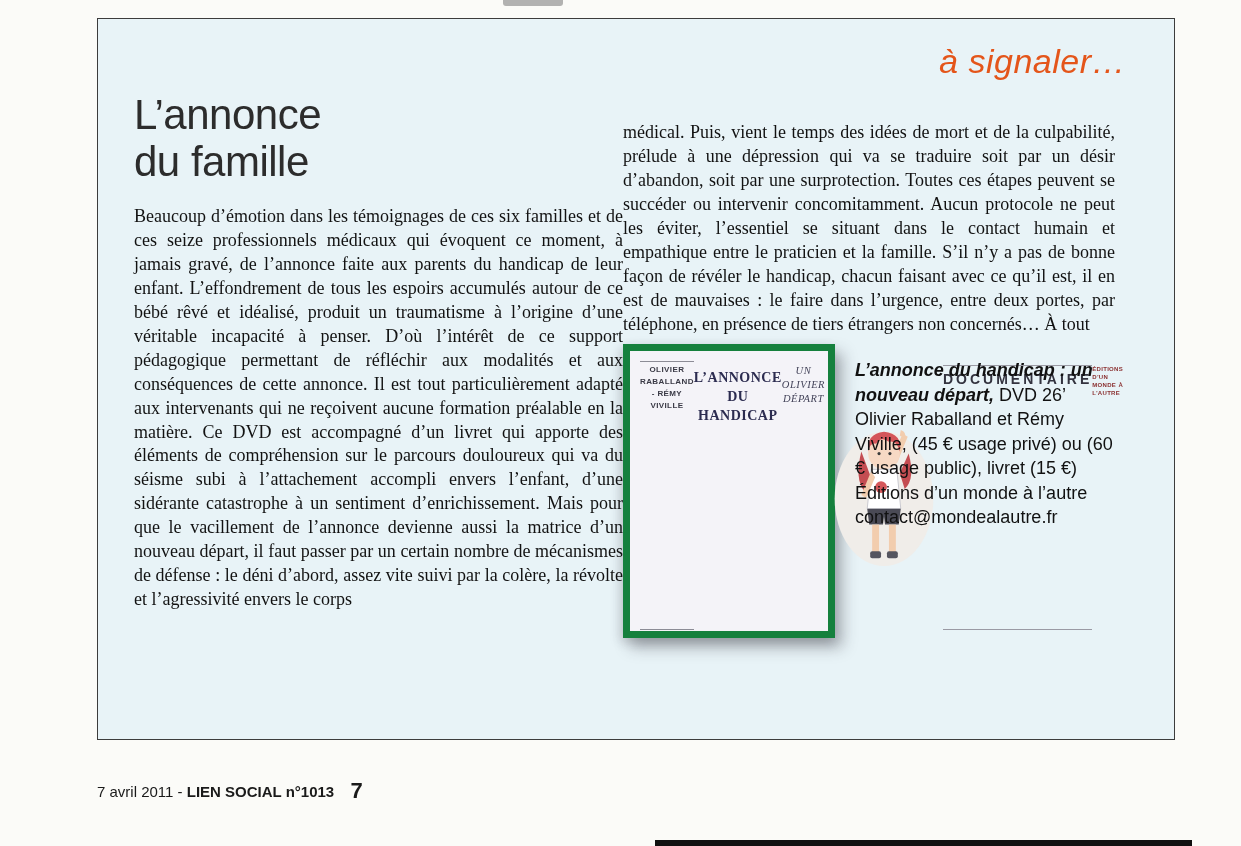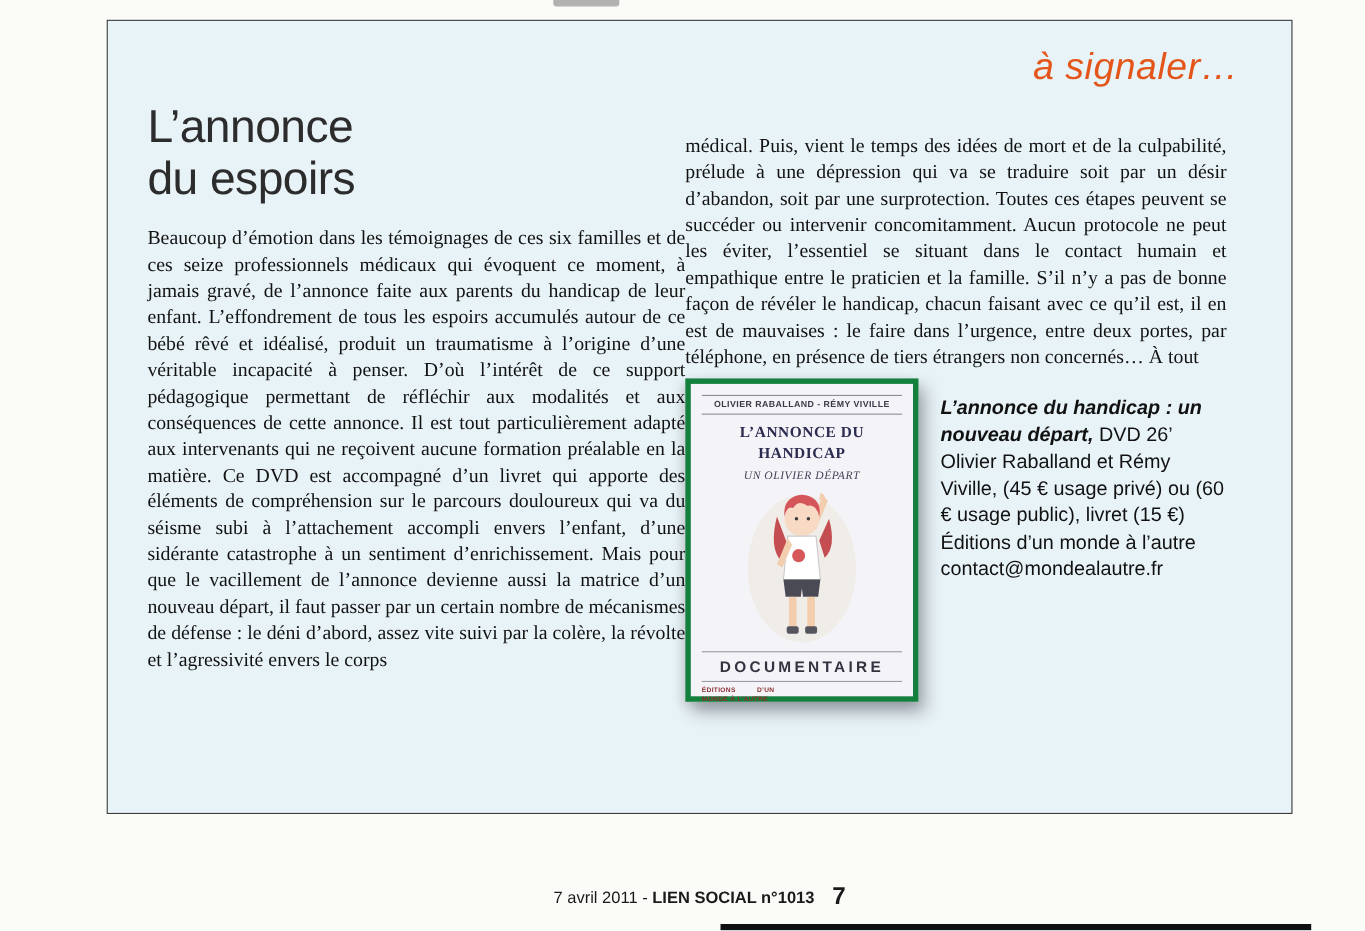--- a/index.html
+++ b/index.html
@@ -49,23 +49,23 @@
     text-align:justify;
     color:#121212;
   }
   
   .dvd-float{
     float:left;
     width:212px;height:294px;
     margin:8px 20px 8px 0;
     box-sizing:border-box;
     background:#f4f3f8;
-    border:5px solid #15803d;
+    border:7px solid #15803d;
     box-shadow:7px 9px 14px rgba(50,50,60,.38), -3px 4px 10px rgba(50,50,60,.18);
-    display:flex;flex-direction:column;
+    display:flex;flex-direction:row;
     padding:10px 10px 1px 10px;
   }
   .dvd-authors{
     font-family:"Liberation Sans",sans-serif;
     font-weight:bold;font-size:8px;line-height:1.5;
     text-align:center;letter-spacing:.4px;color:#3a3a46;
     border-top:1px solid #8c8c96;border-bottom:1px solid #8c8c96;
     padding:2px 0;
   }
   .dvd-title{
@@ -97,23 +97,23 @@
   .caption{
     margin-top:22px;
     font-family:"Liberation Sans",sans-serif;
     font-size:18px;line-height:1.36;
     text-align:left;color:#111;
   }
   .cap-title{font-weight:bold;font-style:italic;}
   .cap-line{display:block;}
   .footer{
     position:absolute;left:97px;top:778px;width:1078px;
-    text-align:center;
+    text-align:left;
     font-family:"Liberation Sans",sans-serif;
-    font-size:15px;color:#1a1a1a;margin-top:24px;
+    font-size:15px;color:#1a1a1a;
   }
   .footer-mag{font-weight:bold;}
   .footer-page{font-weight:bold;font-size:22px;margin-left:12px;vertical-align:-1px;}
   .artifact-top{
     position:absolute;left:503px;top:0;width:60px;height:6px;
     background:#8a8a8a;opacity:.65;border-radius:0 0 3px 3px;
   }
   .artifact-bottom{
     position:absolute;left:655px;top:840px;width:537px;height:6px;
     background:#101010;
@@ -128,21 +128,21 @@
 
   <div class="frame">
 
     <div class="flag">à signaler…</div>
 
     <div class="cols">
 
       <div class="col-left">
         <h1 class="article-title">
           <span>L’annonce</span>
-          <span>du espoirs</span>
+          <span>du famille</span>
         </h1>
         <div class="body-text">Beaucoup d’émotion dans les témoignages de ces six familles et de ces seize professionnels médicaux qui évoquent ce moment, à jamais gravé, de l’annonce faite aux parents du handicap de leur enfant. L’effondrement de tous les espoirs accumulés autour de ce bébé rêvé et idéalisé, produit un traumatisme à l’origine d’une véritable incapacité à penser. D’où l’intérêt de ce support pédagogique permettant de réfléchir aux modalités et aux conséquences de cette annonce. Il est tout particulièrement adapté aux intervenants qui ne reçoivent aucune formation préalable en la matière. Ce DVD est accompagné d’un livret qui apporte des éléments de compréhension sur le parcours douloureux qui va du séisme subi à l’attachement accompli envers l’enfant, d’une sidérante catastrophe à un sentiment d’enrichissement. Mais pour que le vacillement de l’annonce devienne aussi la matrice d’un nouveau départ, il faut passer par un certain nombre de mécanismes de défense : le déni d’abord, assez vite suivi par la colère, la révolte et l’agressivité envers le corps</div>
       </div>
 
       <div class="col-right body-text">
         <span>médical. Puis, vient le temps des idées de mort et de la culpabilité, prélude à une dépression qui va se traduire soit par un désir d’abandon, soit par une surprotection. Toutes ces étapes peuvent se succéder ou intervenir concomitamment. Aucun protocole ne peut les éviter, l’essentiel se situant dans le contact humain et empathique entre le praticien et la famille. S’il n’y a pas de bonne façon de révéler le handicap, chacun faisant avec ce qu’il est, il en est de mauvaises : le faire dans l’urgence, entre deux portes, par téléphone, en présence de tiers étrangers non concernés… À tout</span>
 
         <div class="dvd-float">
           <div class="dvd-authors">OLIVIER RABALLAND - RÉMY VIVILLE</div>
           <div class="dvd-title">L’ANNONCE DU HANDICAP</div>

